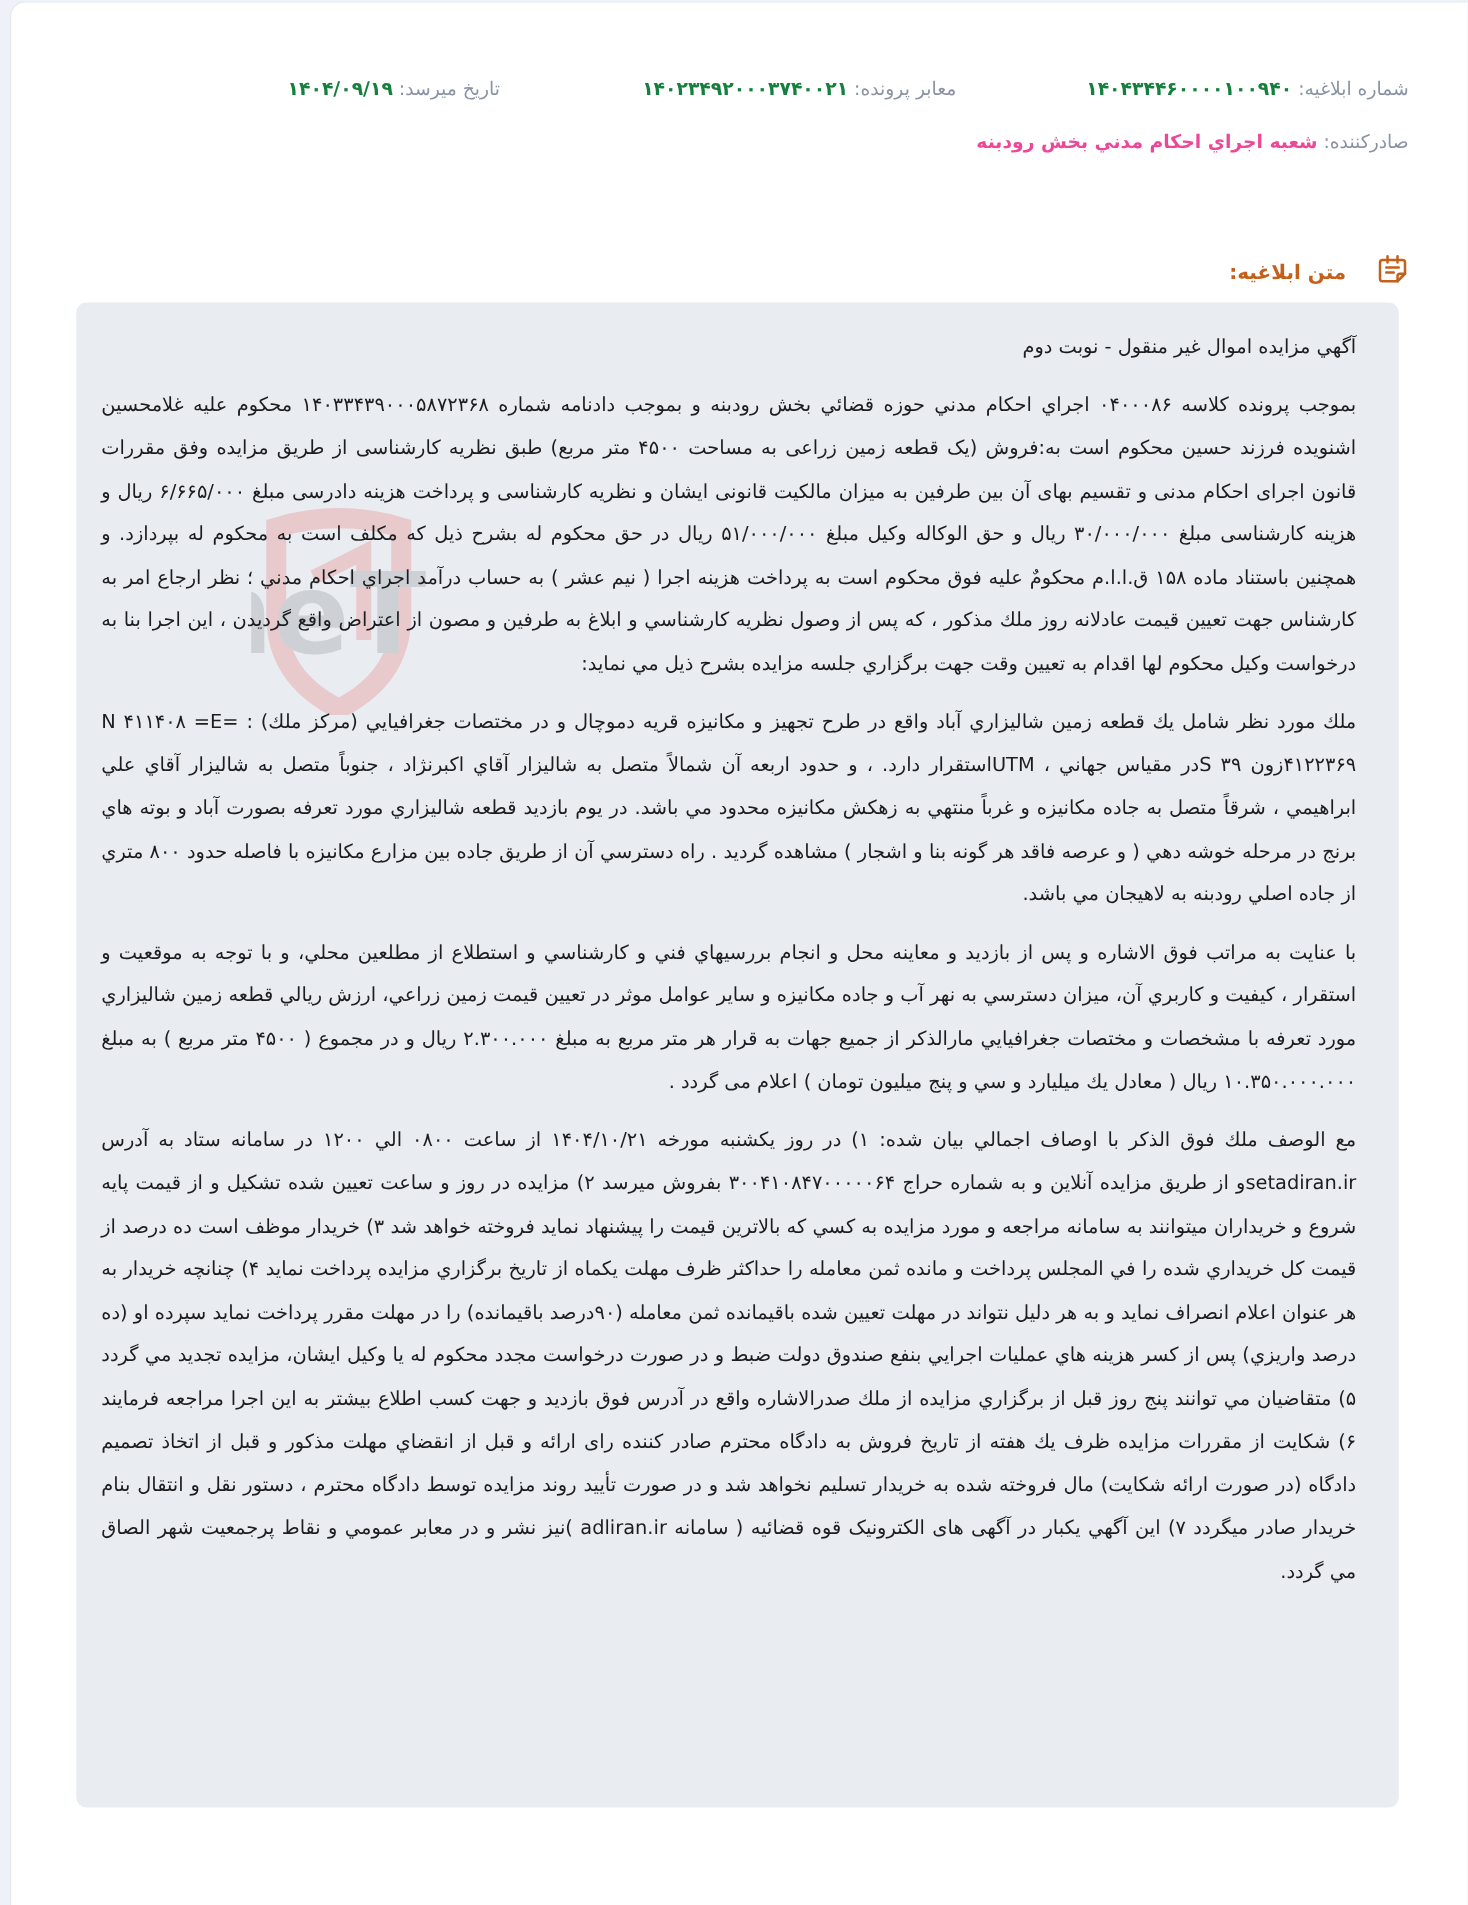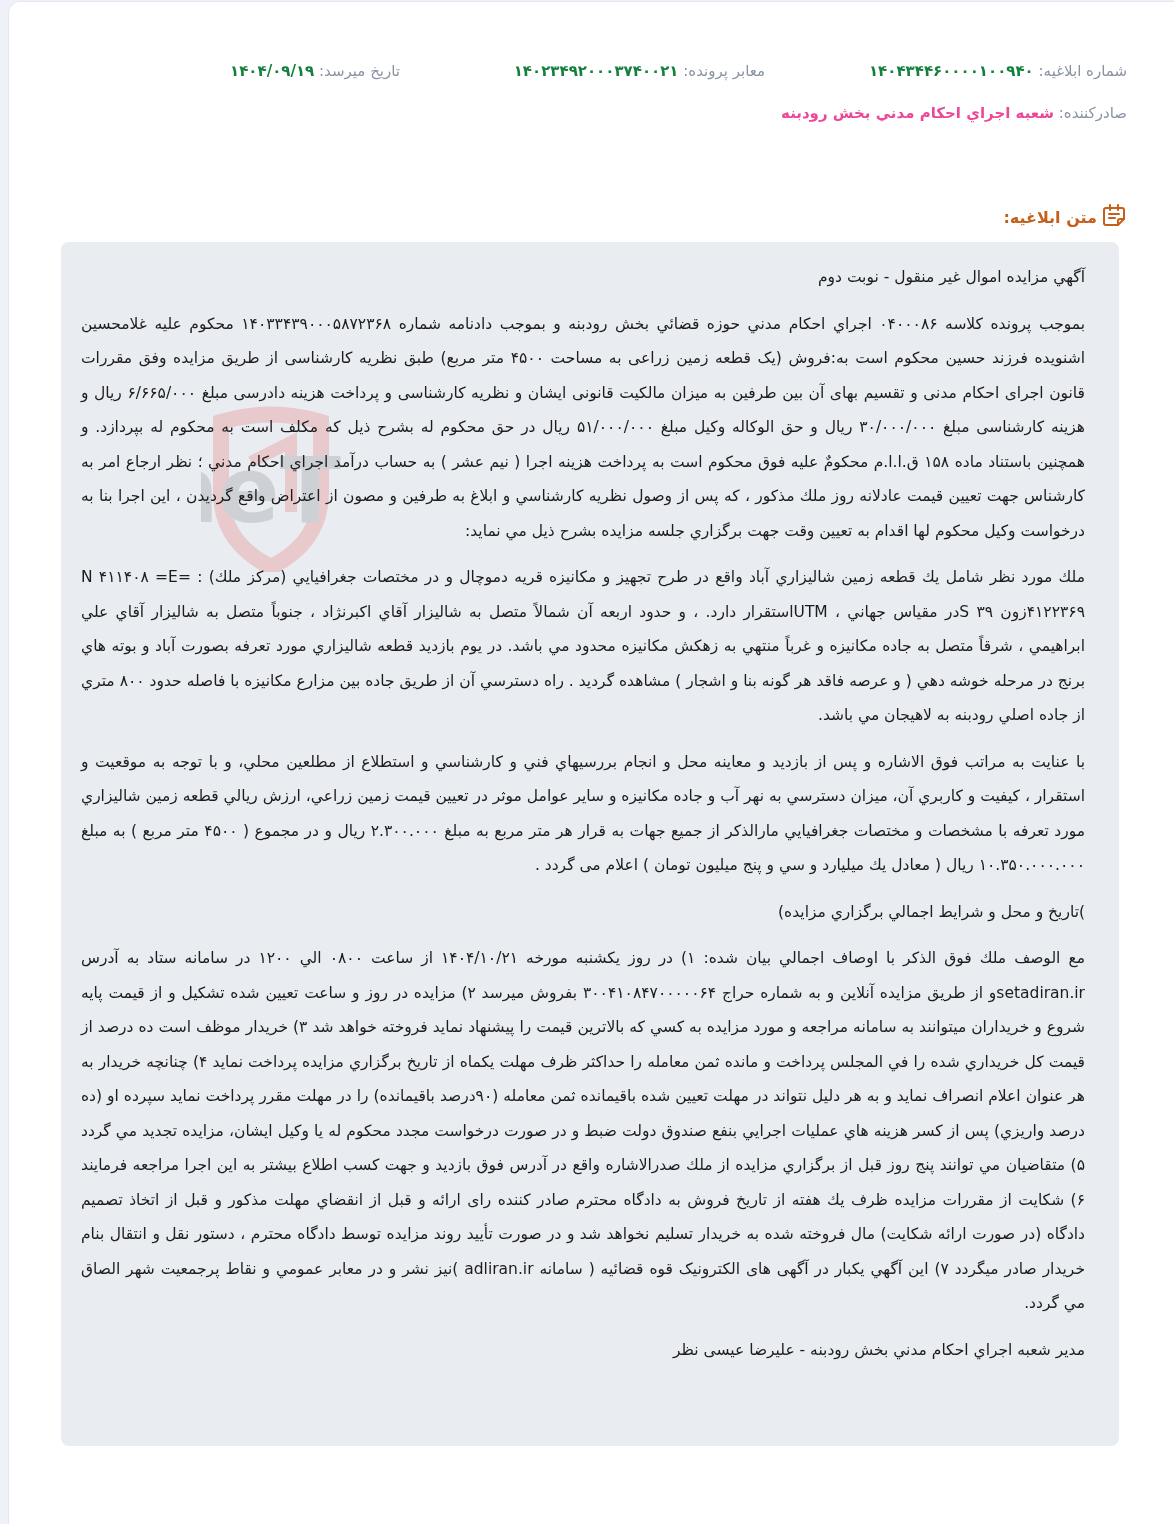--- a/index.html
+++ b/index.html
@@ -11,21 +11,21 @@
     position: absolute; left: 8px; top: 1px; width: 1166px; height: 1523px;
     background: #ffffff; border-top-left-radius: 12px;
     border-left: 1px solid #e3e8f0; border-top: 1px solid #e3e8f0;
     direction: rtl;
   }
   .meta-row { position: absolute; font-size: 15px; color: #8a93a3; white-space: nowrap; }
   .meta-row .val { color: #15803d; font-weight: bold; }
   .meta-row .val-dark { color: #ec4899; font-weight: bold; }
   .section-title {
     position: absolute; right: 48px; top: 200px;
-    display: flex; align-items: center; gap: 4px;
+    display: flex; align-items: center; gap: 24px;
     color: #c4601a; font-weight: bold; font-size: 16px;
   }
   .section-title svg { width: 26px; height: 26px; }
   .box {
     position: absolute; left: 52px; right: 56px; top: 240px; height: 1204px;
     background: #e9ecf0; border-radius: 8px;
   }
   .content {
     position: absolute; left: 20px; right: 18px; top: 18px;
     font-size: 15.5px; line-height: 34.5px; color: #1d1d1f; text-align: justify;
@@ -77,19 +77,17 @@
       <path d="M20 20 Q70 5 120 20 L120 90 Q120 140 70 165 Q20 140 20 90 Z" fill="none" stroke="#e88a8a" stroke-width="16"></path>
       <path d="M50 60 L90 40 L90 110" fill="none" stroke="#e88a8a" stroke-width="12"></path>
       <text x="140" y="120" font-size="90" font-family="DejaVu Sans, sans-serif" font-weight="bold" fill="#9aa0a8">AriaTender.neT</text>
     </svg>
 
     <div class="content">
       <p>آگهي مزايده اموال غير منقول - نوبت دوم</p>
       <p>بموجب پرونده كلاسه ۰۴۰۰۰۸۶ اجراي احكام مدني حوزه قضائي بخش رودبنه و بموجب دادنامه شماره ۱۴۰۳۳۴۳۹۰۰۰۵۸۷۲۳۶۸ محكوم عليه غلامحسين اشنويده فرزند حسين محکوم است به:فروش (یک قطعه زمین زراعی به مساحت ۴۵۰۰ متر مربع) طبق نظریه کارشناسی از طریق مزایده وفق مقررات قانون اجرای احکام مدنی و تقسیم بهای آن بین طرفین به میزان مالکیت قانونی ایشان و نظریه کارشناسی و پرداخت هزینه دادرسی مبلغ ۶/۶۶۵/۰۰۰ ریال و هزینه کارشناسی مبلغ ۳۰/۰۰۰/۰۰۰ ریال و حق الوکاله وکیل مبلغ ۵۱/۰۰۰/۰۰۰ ریال در حق محکوم له بشرح ذیل که مکلف است به محکوم له بپردازد. و همچنين باستناد ماده ۱۵۸ ق.ا.ا.م محكومٌ عليه فوق محكوم است به پرداخت هزينه اجرا ( نيم عشر ) به حساب درآمد اجراي احكام مدني ؛ نظر ارجاع امر به كارشناس جهت تعيين قيمت عادلانه روز ملك مذكور ، كه پس از وصول نظريه كارشناسي و ابلاغ به طرفين و مصون از اعتراض واقع گرديدن ، اين اجرا بنا به درخواست وكيل محكوم لها اقدام به تعيين وقت جهت برگزاري جلسه مزايده بشرح ذيل مي نمايد:</p>
       <p>ملك مورد نظر شامل يك قطعه زمين شاليزاري آباد واقع در طرح تجهيز و مكانيزه قريه دموچال و در مختصات جغرافيايي (مركز ملك) : =N ۴۱۱۴۰۸ =E ۴۱۲۲۳۶۹زون ۳۹ Sدر مقياس جهاني ، UTMاستقرار دارد. ، و حدود اربعه آن شمالاً متصل به شاليزار آقاي اكبرنژاد ، جنوباً متصل به شاليزار آقاي علي ابراهيمي ، شرقاً متصل به جاده مكانيزه و غرباً منتهي به زهكش مكانيزه محدود مي باشد. در يوم بازديد قطعه شاليزاري مورد تعرفه بصورت آباد و بوته هاي برنج در مرحله خوشه دهي ( و عرصه فاقد هر گونه بنا و اشجار ) مشاهده گرديد . راه دسترسي آن از طريق جاده بين مزارع مكانيزه با فاصله حدود ۸۰۰ متري از جاده اصلي رودبنه به لاهيجان مي باشد.</p>
       <p>با عنايت به مراتب فوق الاشاره و پس از بازديد و معاينه محل و انجام بررسيهاي فني و كارشناسي و استطلاع از مطلعين محلي، و با توجه به موقعيت و استقرار ، كيفيت و كاربري آن، ميزان دسترسي به نهر آب و جاده مكانيزه و ساير عوامل موثر در تعيين قيمت زمين زراعي، ارزش ريالي قطعه زمين شاليزاري مورد تعرفه با مشخصات و مختصات جغرافيايي مارالذكر از جميع جهات به قرار هر متر مربع به مبلغ ۲.۳۰۰.۰۰۰ ريال و در مجموع ( ۴۵۰۰ متر مربع ) به مبلغ ۱۰.۳۵۰.۰۰۰.۰۰۰ ريال ( معادل يك ميليارد و سي و پنج ميليون تومان ) اعلام می گردد .</p>
-      <p>)تاريخ و محل و شرايط اجمالي برگزاري مزايده)</p>
       <p>مع الوصف ملك فوق الذكر با اوصاف اجمالي بيان شده: ۱) در روز يكشنبه مورخه ۱۴۰۴/۱۰/۲۱ از ساعت ۰۸۰۰ الي ۱۲۰۰ در سامانه ستاد به آدرس setadiran.irو از طريق مزايده آنلاين و به شماره حراج ۳۰۰۴۱۰۸۴۷۰۰۰۰۰۶۴ بفروش ميرسد ۲) مزايده در روز و ساعت تعيين شده تشكيل و از قيمت پايه شروع و خريداران ميتوانند به سامانه مراجعه و مورد مزايده به كسي كه بالاترين قيمت را پيشنهاد نمايد فروخته خواهد شد ۳) خريدار موظف است ده درصد از قيمت كل خريداري شده را في المجلس پرداخت و مانده ثمن معامله را حداكثر ظرف مهلت يكماه از تاريخ برگزاري مزايده پرداخت نمايد ۴) چنانچه خريدار به هر عنوان اعلام انصراف نمايد و به هر دليل نتواند در مهلت تعيين شده باقيمانده ثمن معامله (۹۰درصد باقيمانده) را در مهلت مقرر پرداخت نمايد سپرده او (ده درصد واريزي) پس از كسر هزينه هاي عمليات اجرايي بنفع صندوق دولت ضبط و در صورت درخواست مجدد محكوم له يا وكيل ايشان، مزايده تجديد مي گردد ۵) متقاضيان مي توانند پنج روز قبل از برگزاري مزايده از ملك صدرالاشاره واقع در آدرس فوق بازديد و جهت كسب اطلاع بيشتر به اين اجرا مراجعه فرمايند ۶) شكايت از مقررات مزايده ظرف يك هفته از تاريخ فروش به دادگاه محترم صادر كننده راى ارائه و قبل از انقضاي مهلت مذكور و قبل از اتخاذ تصميم دادگاه (در صورت ارائه شكايت) مال فروخته شده به خريدار تسليم نخواهد شد و در صورت تأييد روند مزايده توسط دادگاه محترم ، دستور نقل و انتقال بنام خريدار صادر ميگردد ۷) اين آگهي يكبار در آگهی های الکترونیک قوه قضائیه ( سامانه adliran.ir )نیز نشر و در معابر عمومي و نقاط پرجمعيت شهر الصاق مي گردد.</p>
-      <p>مدير شعبه اجراي احكام مدني بخش رودبنه - عليرضا عيسى نظر</p>
     </div>
   </div>
 
 </div>
 
 </body></html>

